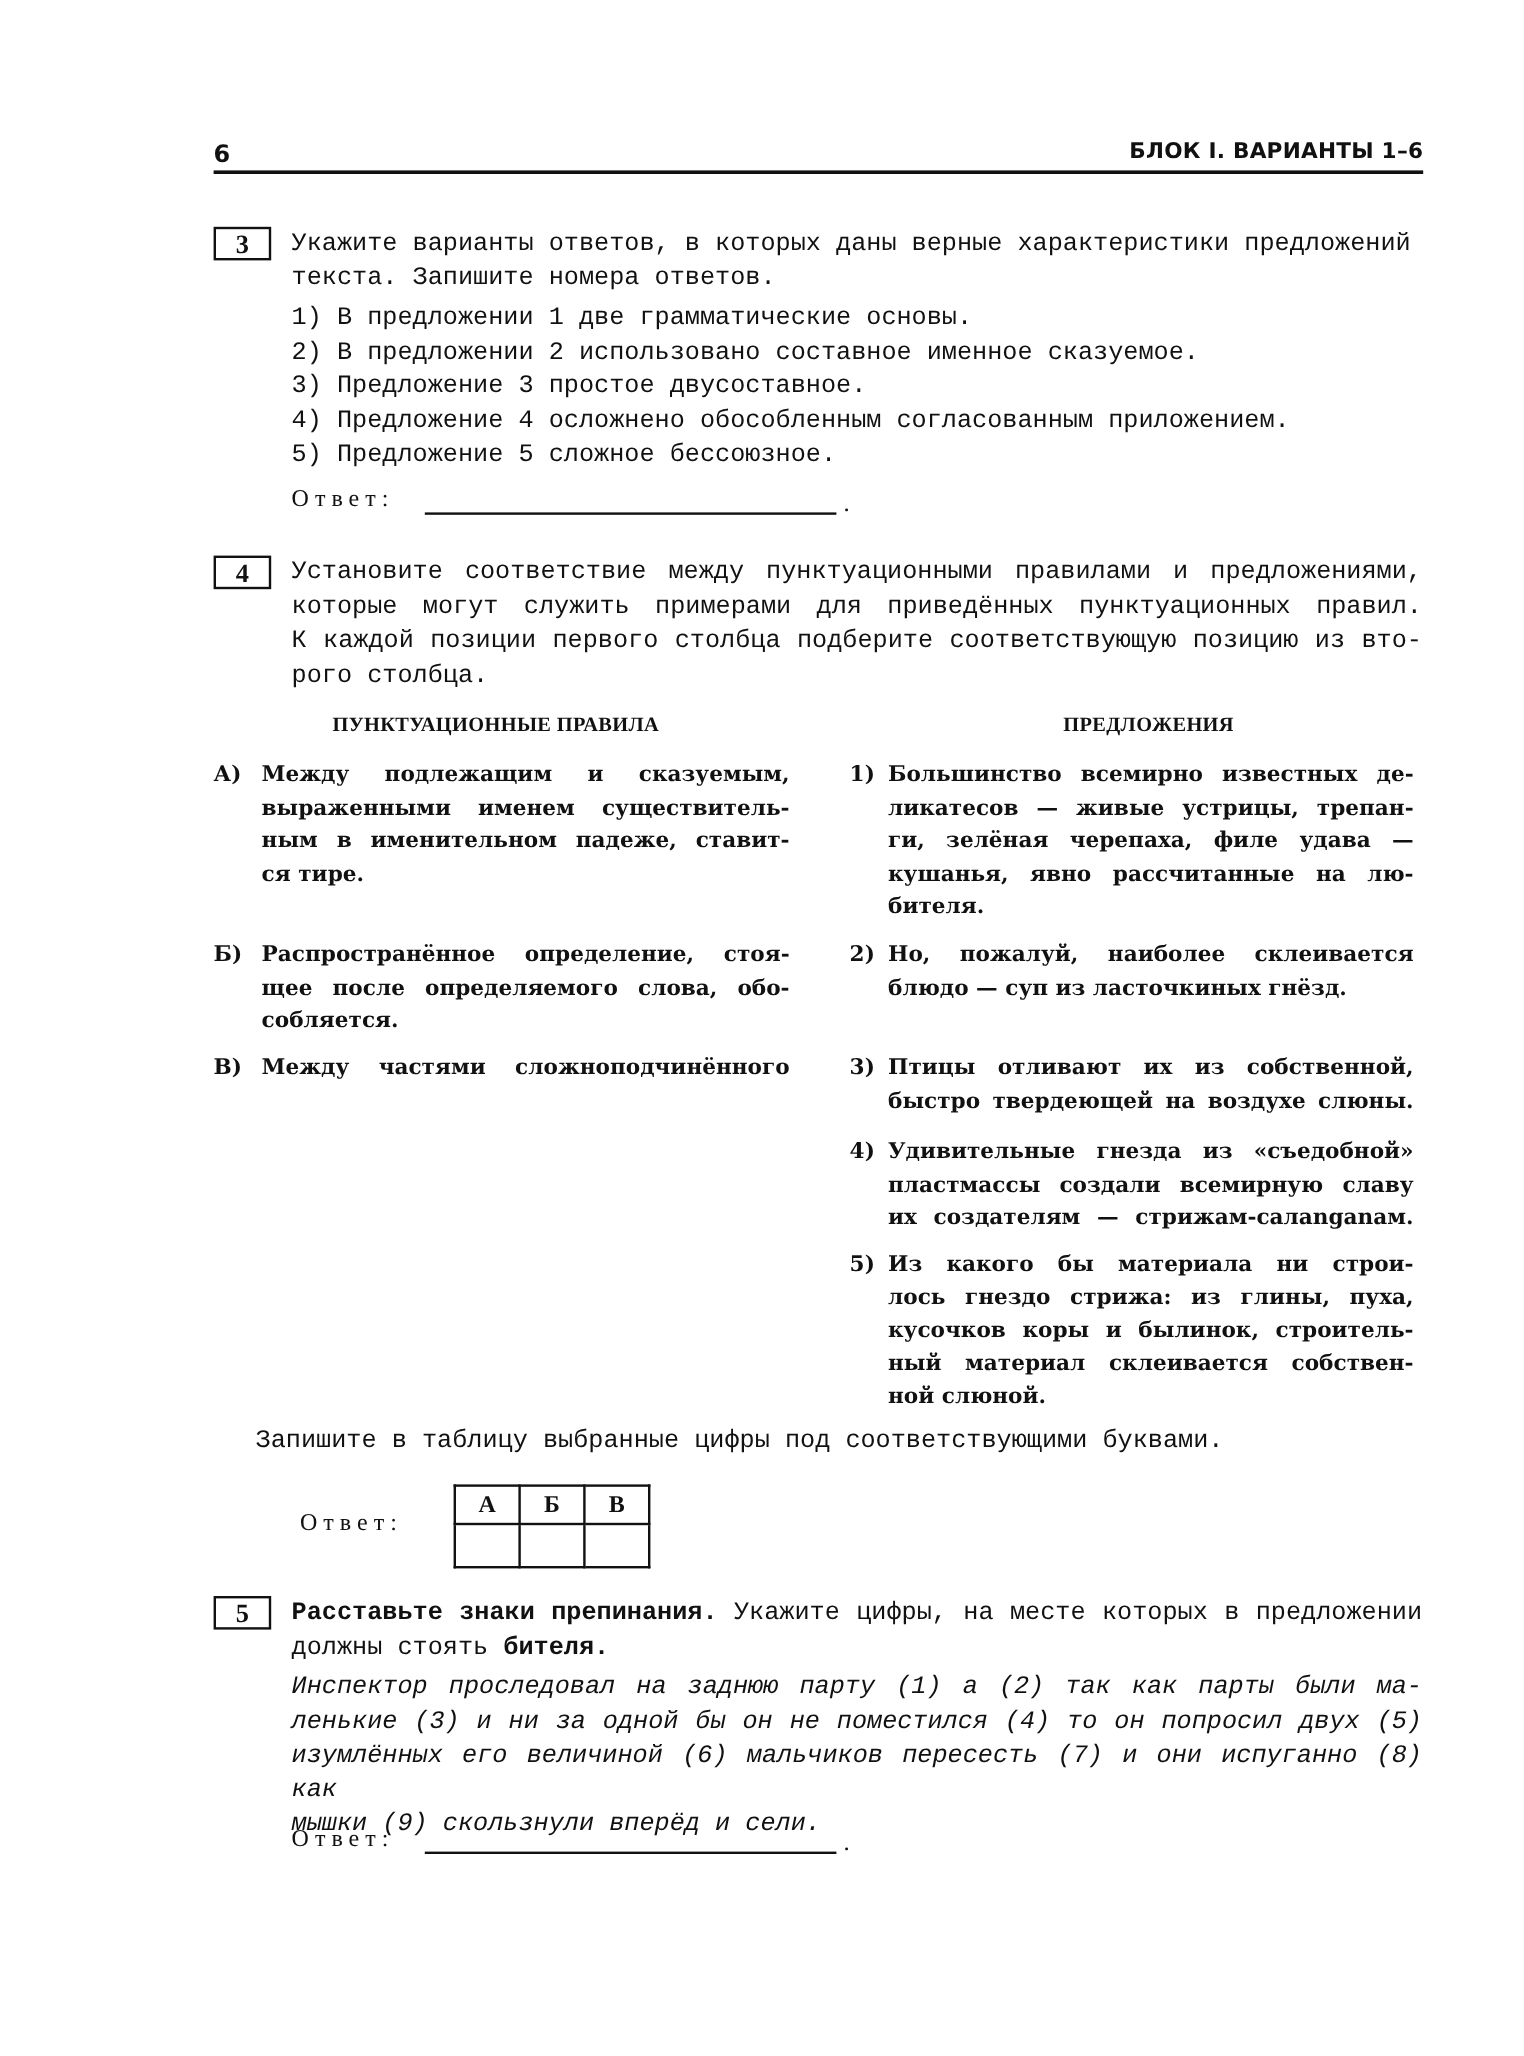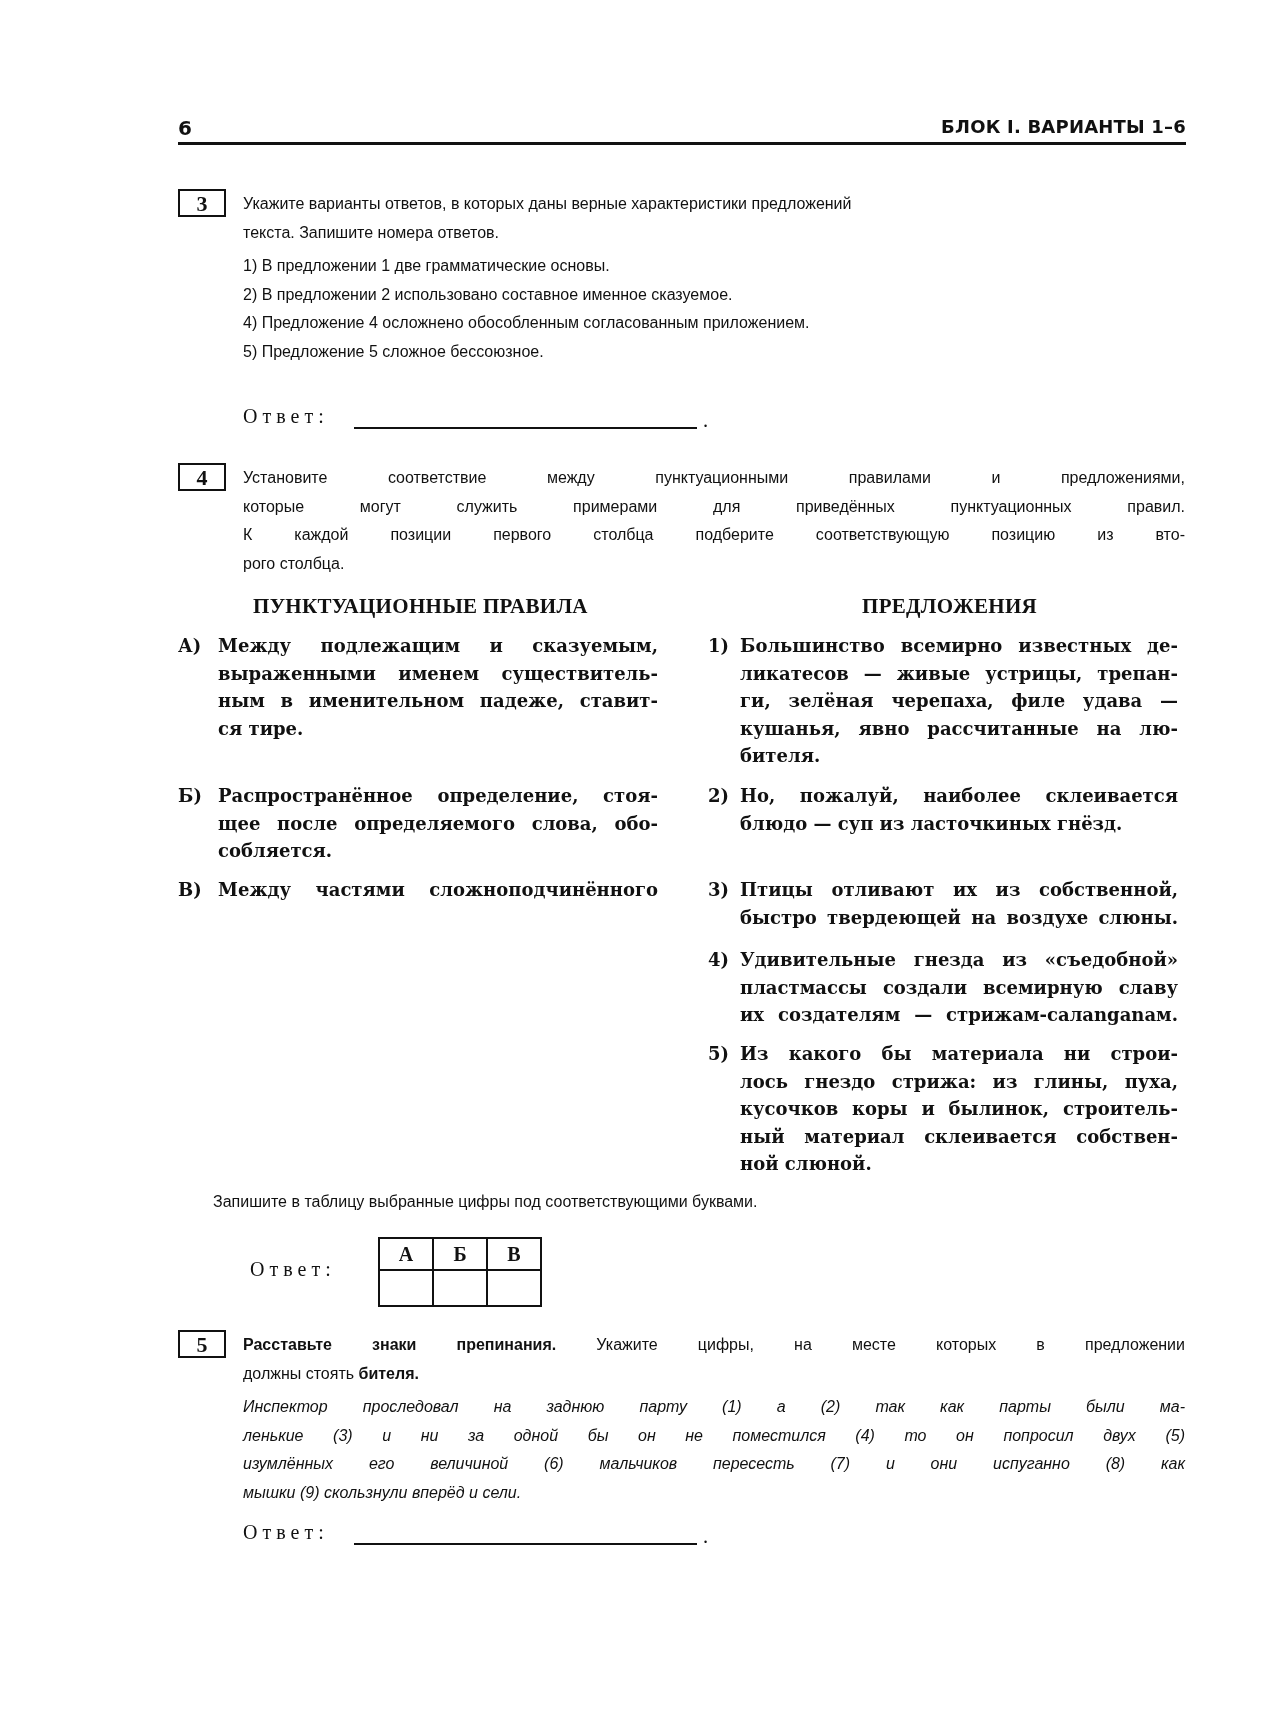--- a/index.html
+++ b/index.html
@@ -9,51 +9,52 @@
   .hdr-num { left: 178px; top: 116px; font-size: 20px; }
   .hdr-title { right: 84px; top: 116px; font-size: 18px; letter-spacing: 0.2px; }
   .hdr-rule { left: 178px; top: 142px; width: 1008px; height: 3px; background: #111; }
 
   .task-box { width: 48px; height: 28px; border: 2px solid #111; box-sizing: border-box;
               font-family: "Liberation Serif", serif; font-weight: bold; font-size: 22px;
               text-align: center; line-height: 25px; }
   .txt { font-family: "Liberation Serif", "DejaVu Serif", serif; font-size: 20.5px; line-height: 28.6px; }
   .just { text-align: justify; }
   .b { font-weight: bold; }
-  .cond { font-family: Liberation Sans, sans-serif; font-size: 16px; line-height: 28.6px; transform-origin: left top; }
+  .cond { font-family: Liberation Mono, monospace; font-size: 21px; line-height: 28.6px; transform-origin: left top; }
 
   .item { position: absolute; }
   .item .lbl { position: absolute; left: 0; top: 0; }
   .item .body { position: absolute; text-align: justify; }
 
   .answer-label { font-family: "Liberation Serif", serif; font-size: 20px; letter-spacing: 5px; }
   .answer-line { height: 2px; background: #111; }
 
   table.ans { border-collapse: collapse; position: absolute; }
   table.ans td { border: 2px solid #111; width: 52px; height: 30px; text-align: center;
                  font-family: "Liberation Serif", serif; font-weight: bold; font-size: 20px; padding: 0; }
-  .colhead { font-family: "Liberation Serif", serif; font-size: 21px; font-weight: bold; letter-spacing: 0.3px; }
+  .colhead { font-family: "Liberation Serif", serif; font-size: 17px; font-weight: bold; letter-spacing: 0.3px; margin-left: 24px; }
   .italic { font-style: italic; }
   .bold-serif { font-family: "DejaVu Serif", serif; font-weight: bold; font-size: 18px; line-height: 27.5px; }
 </style>
 </head>
 <body>
 
 <div class="abs sans hdr-num">6</div>
 <div class="abs sans hdr-title">БЛОК I. ВАРИАНТЫ 1–6</div>
 <div class="abs hdr-rule"></div>
 
 <div class="abs task-box" style="left:178px; top:189px;">3</div>
 <div class="abs txt cond" style="left:243px; top:190px; width:942px;">
   <div style="white-space:nowrap;">Укажите варианты ответов, в которых даны верные характеристики предложений</div>
   <div>текста. Запишите номера ответов.</div>
 </div>
 <div class="abs txt cond" style="left:243px; top:252px; width:942px;">
   <div>1) В предложении 1 две грамматические основы.</div>
   <div>2) В предложении 2 использовано составное именное сказуемое.</div>
+  <div>3) Предложение 3 простое двусоставное.</div>
   <div>4) Предложение 4 осложнено обособленным согласованным приложением.</div>
   <div>5) Предложение 5 сложное бессоюзное.</div>
 </div>
 <div class="abs answer-label" style="left:243px; top:405px;">Ответ:</div>
 <div class="abs answer-line" style="left:354px; top:427px; width:343px;"></div>
 <div class="abs txt" style="left:703px; top:406px;">.</div>
 
 <div class="abs task-box" style="left:178px; top:463px;">4</div>
 <div class="abs txt cond just" style="left:243px; top:464px; width:942px;">
   <div style="text-align:justify; text-align-last:justify;">Установите соответствие между пунктуационными правилами и предложениями,</div>

